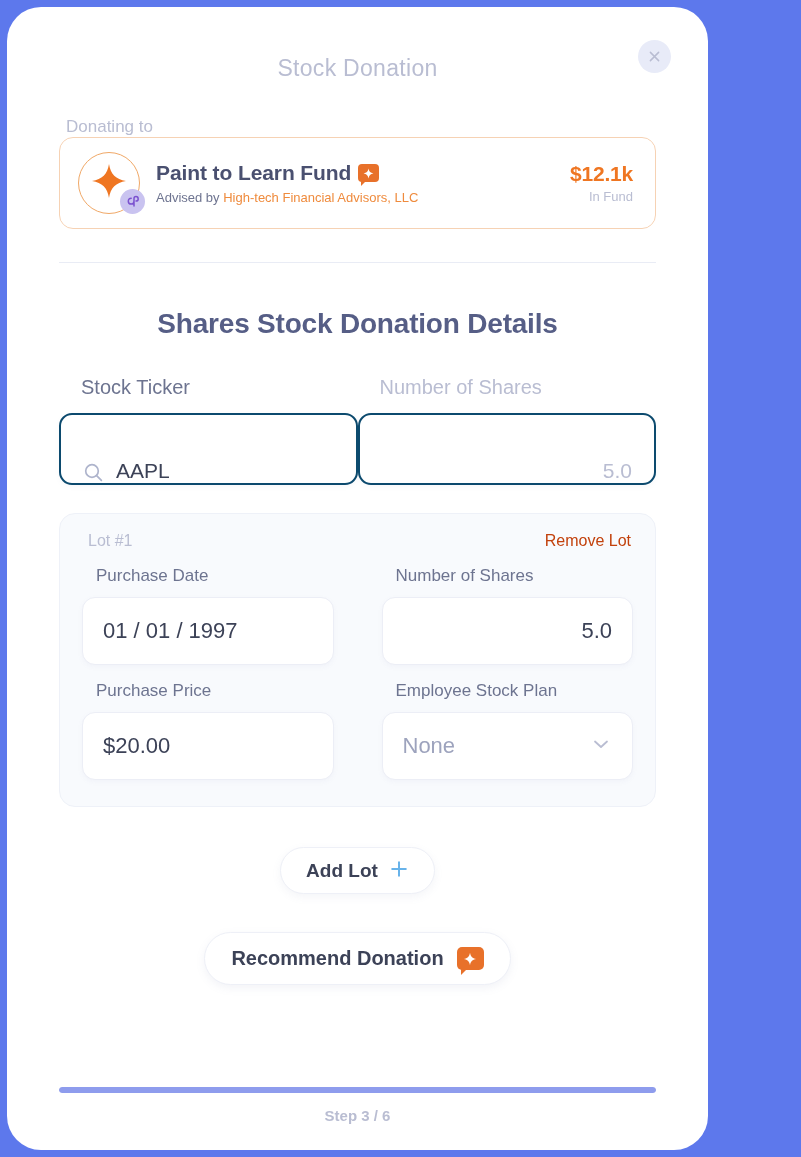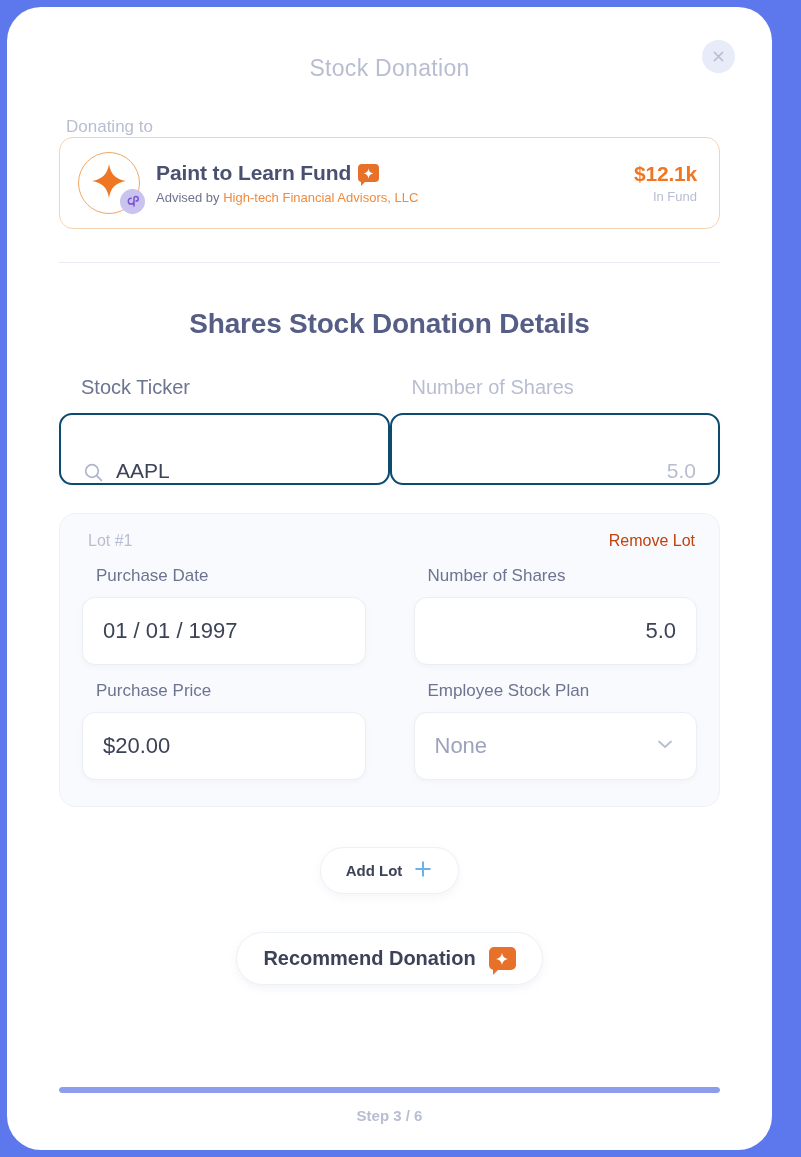--- a/index.html
+++ b/index.html
@@ -14,21 +14,21 @@
     background: #5d78ec;
     font-family: "Liberation Sans", sans-serif;
     -webkit-font-smoothing: antialiased;
   }
 
   
   .modal {
     position: absolute;
     left: 7px;
     top: 7px;
-    width: 765px;
+    width: 701px;
     height: 1143px;
     background: #ffffff;
     border-radius: 34px;
     overflow: hidden;
   }
 
   
   .titlebar {
     position: relative;
     height: 96px;
@@ -289,21 +289,21 @@
     border-radius: 24px;
     background: #fff;
     box-shadow: 0 3px 8px rgba(130,140,180,.09);
     display: flex;
     align-items: center;
     gap: 11px;
     cursor: pointer;
     font-family: inherit;
   }
   .add-lot-btn .lbl {
-    font-size: 15px;
+    font-size: 19px;
     font-weight: bold;
     color: #3c4257;
   }
   .recommend-btn {
     margin-top: 38px;
     height: 53px;
     padding: 0 26px;
     border: 1px solid #eef0f7;
     border-radius: 27px;
     background: #fff;

